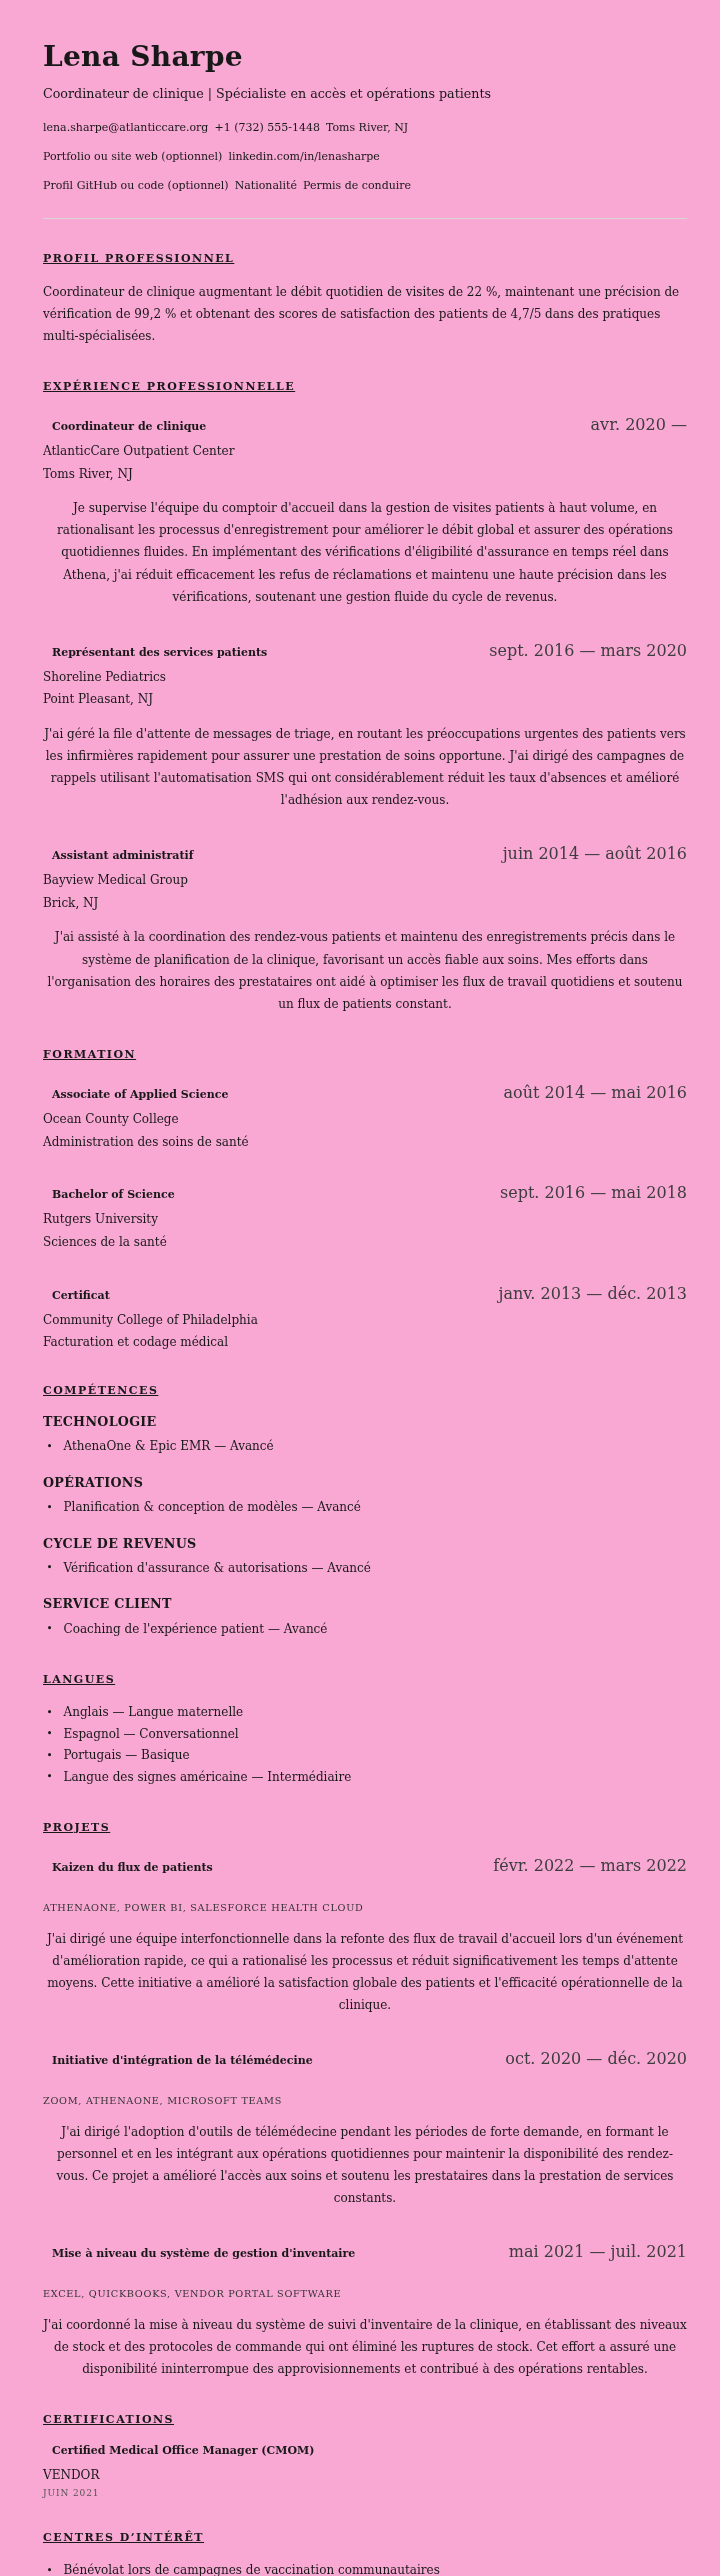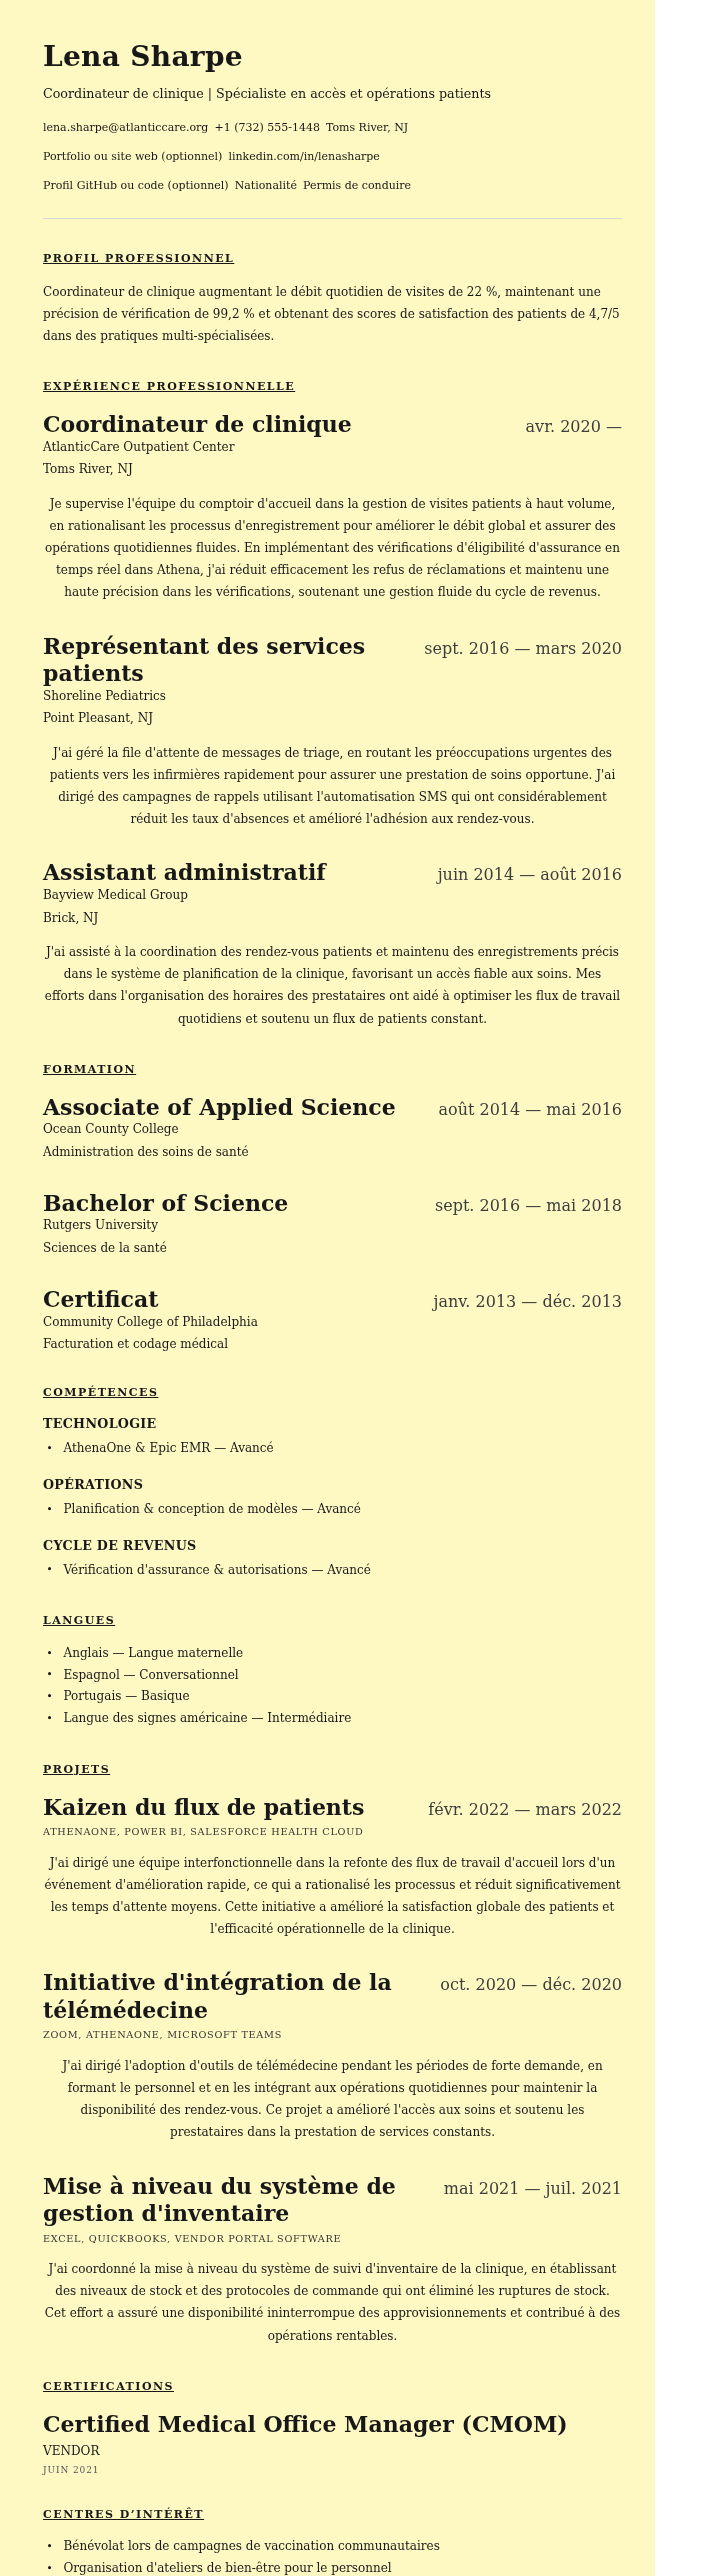--- a/index.html
+++ b/index.html
@@ -1,42 +1,42 @@
 <!DOCTYPE html>
 <html style="font-size:9.7px"><head>
 <meta charset="utf-8">
 <style>
   html, body { margin:0; padding:0; background:#ffffff; }
   .page {
-    width:655px; height:2576px; box-sizing:border-box;
+    width:720px; height:2576px; box-sizing:border-box;
     padding:41px 33px 24px 43px;
     font-family:"DejaVu Serif","Liberation Serif",serif;
     color:#181818;
     overflow:hidden;
-    background:#fef9c3;
+    background:#f9a8d4;
   }
   .name { font-size:28px; line-height:1.15; margin:0; font-weight:700; letter-spacing:0.3px; }
   .headline { margin-top:12px; font-size:12.7px; line-height:1.4; }
   .contact-row { margin-top:14.5px; display:flex; gap:6px; font-size:11px; line-height:1.3; flex-wrap:wrap; }
   .contact-row.first { margin-top:18px; }
   .divider { margin:25px 0 0; border:none; border-top:0.6px solid #d6d6d6; }
 
   .section-heading { margin:33px 0 0; font-size:11px; font-weight:700; letter-spacing:1.5px;text-decoration:underline; }
 
   .profile-text, .entry-desc { margin:15.7px 0 0; font-size:12px; line-height:1.85; max-width:648px; }
 
   .entry { margin-top:18px; }
   .entry + .entry { margin-top:29px; }
   .entry-header { display:flex; justify-content:space-between; align-items:baseline; }
-  .entry-title { font-size:22px; font-weight:700; line-height:1.25; margin:0; }
+  .entry-title { font-size:11px; font-weight:700; line-height:1.25; margin:9px; }
   .entry-dates { font-size:16px; color:#3d3d3d; white-space:nowrap; margin-left:14.5px; flex-shrink:0; }
   .entry-sub { margin-top:0; font-size:12px; line-height:1.4; }
   .entry-sub2 { margin-top:6px; font-size:12px; line-height:1.4; }
   .entry-desc { margin-top:14.5px;text-align:center; }
-  .entry-tools { margin-top:5px; font-size:9.7px; letter-spacing:0.7px; color:#333333; }
+  .entry-tools { margin-top:18px; font-size:9.7px; letter-spacing:0.7px; color:#333333; }
 
   .skill-cat { margin-top:17px; }
   .skill-cat-name { font-size:12.7px; font-weight:700; letter-spacing:0.3px; margin:0; }
 
   .bullet-list { list-style:none; margin:7.2px 0 0; padding:0; }
   .bullet-list li { position:relative; padding-left:20.5px; font-size:12px; line-height:1.8; }
   .bullet-list li::before { content:"\2022"; position:absolute; left:3.6px; top:0.6px; font-size:10.3px; color:#181818; }
 
   .cert-issuer { margin-top:4.8px; font-size:12px; line-height:1.4; }
   .cert-date { margin-top:4.8px; font-size:9px; letter-spacing:0.9px; color:#555555; }
@@ -141,20 +141,26 @@
   <div class="skill-cat">
     <h3 class="skill-cat-name">OPÉRATIONS</h3>
     <ul class="bullet-list">
       <li>Planification &amp; conception de modèles — Avancé</li>
     </ul>
   </div>
   <div class="skill-cat">
     <h3 class="skill-cat-name">CYCLE DE REVENUS</h3>
     <ul class="bullet-list">
       <li>Vérification d'assurance &amp; autorisations — Avancé</li>
+    </ul>
+  </div>
+  <div class="skill-cat">
+    <h3 class="skill-cat-name">SERVICE CLIENT</h3>
+    <ul class="bullet-list">
+      <li>Coaching de l'expérience patient — Avancé</li>
     </ul>
   </div>
 
   <div class="section-heading">LANGUES</div>
   <ul class="bullet-list" style="margin-top:15.7px;">
     <li>Anglais — Langue maternelle</li>
     <li>Espagnol — Conversationnel</li>
     <li>Portugais — Basique</li>
     <li>Langue des signes américaine — Intermédiaire</li>
   </ul>

